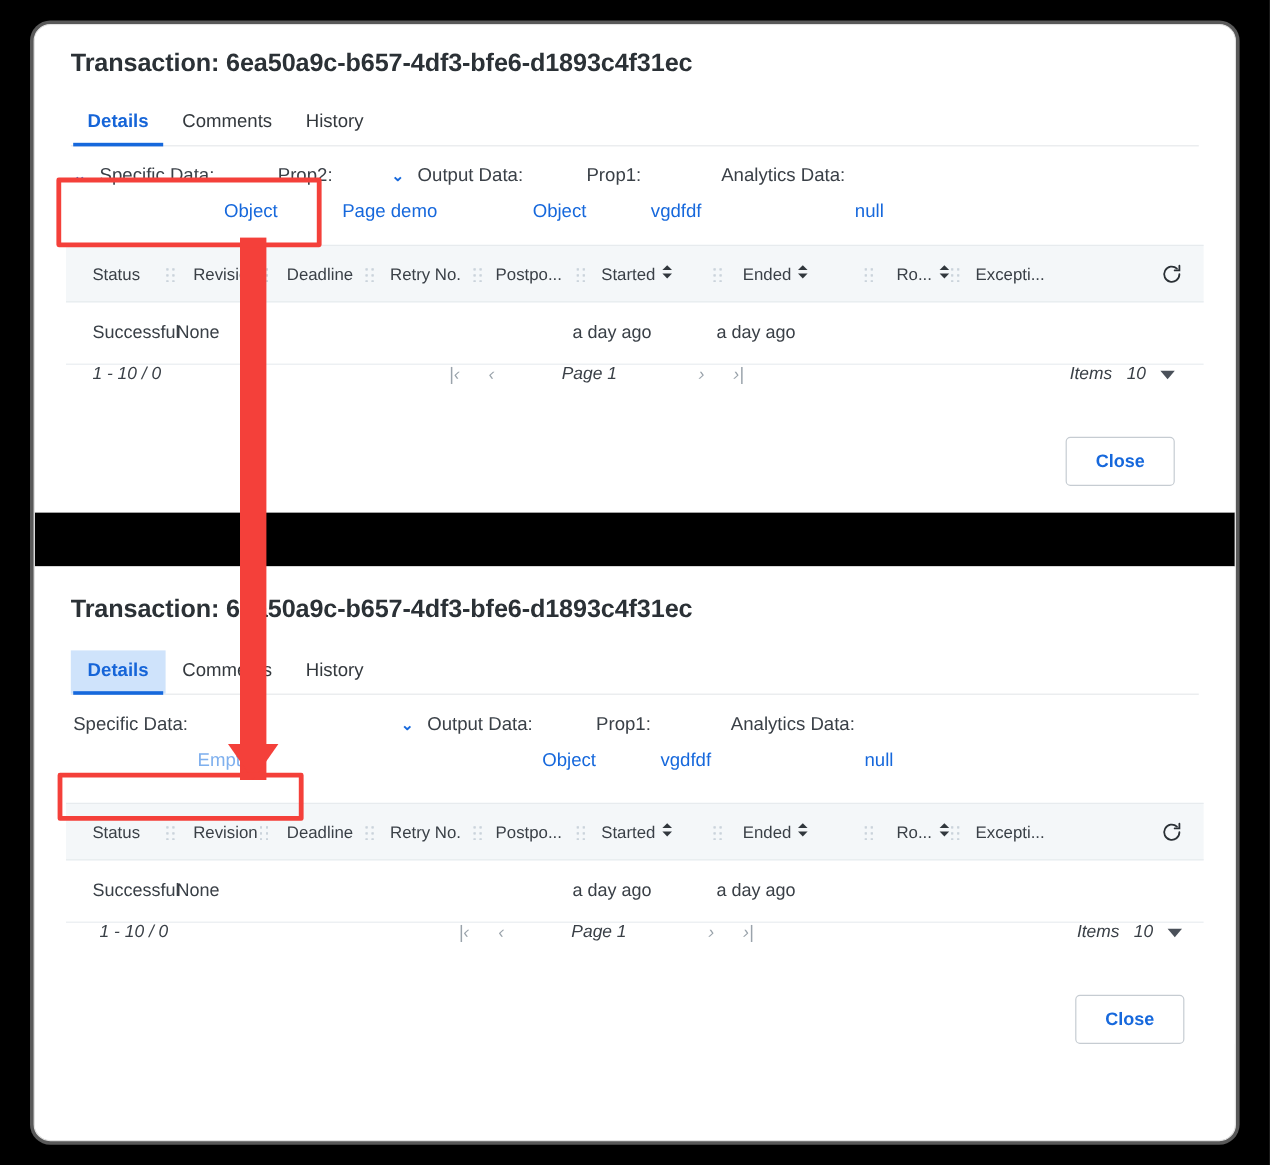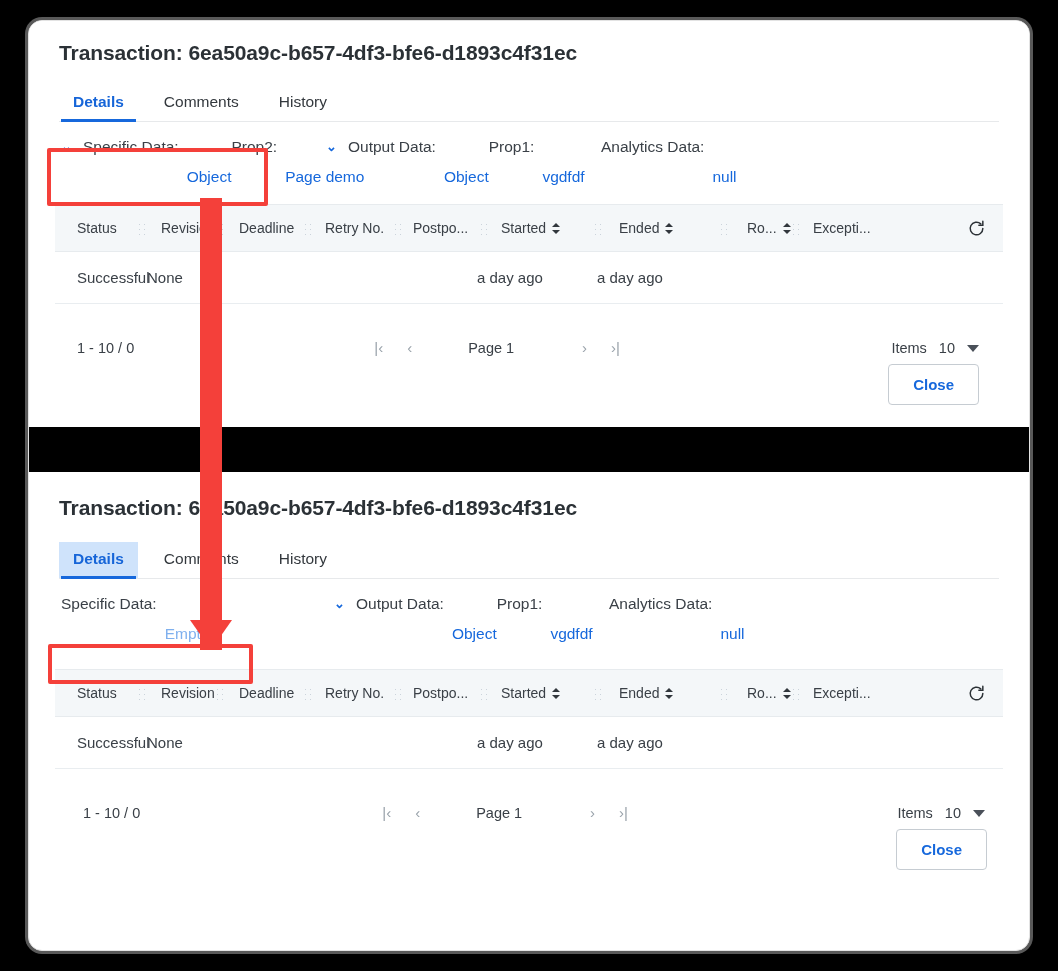--- a/index.html
+++ b/index.html
@@ -40,21 +40,21 @@
     font-size: 21px;
     font-weight: bold;
     color: #2b3136;
     letter-spacing: -0.1px;
   }
 
   
   .tabs {
     display: flex;
     align-items: flex-end;
-    gap: 12px;
+    gap: 0px;
     border-bottom: 1px solid #e7e9eb;
     text-align: center;
   }
   .tab {
     position: relative;
     padding: 8px 14px 10px 14px;
     font-size: 15.5px;
     color: #33383d;
     cursor: pointer;
     background: transparent;
@@ -106,21 +106,20 @@
     background: #f4f7f9;
     border-top: 1px solid #e7ebee;
     border-bottom: 1px solid #e7ebee;
     height: 48px;
   }
   .th {
     font-size: 14px;
     color: #3a4047;
     white-space: nowrap;
     display: flex;
-    align-items: center;
     gap: 6px;
   }
   .grip {
     width: 10px;
     height: 14px;
     flex: 0 0 10px;
     background-image:
       radial-gradient(#c9d2da 0.9px, transparent 1px),
       radial-gradient(#c9d2da 0.9px, transparent 1px);
     background-size: 5px 5px;
@@ -157,25 +156,26 @@
     height: 52px;
     border-bottom: 1px solid #e9edf0;
     font-size: 15px;
     color: #3a4047;
   }
   .td { white-space: nowrap; }
 
   
   .pager {
     display: flex;
-    align-items: flex-end;
+    align-items: flex-start;
     height: 52px;
     font-size: 14.5px;
     color: #3a4047;
     position: relative;
+    font-style: italic;
   }
   .pg-btn {
     color: #9aa3ab;
     font-size: 15px;
     cursor: pointer;
     user-select: none;
   }
   .pg-label { color: #3a4047; font-size: 14.5px; }
   .items-wrap {
     margin-left: auto;

